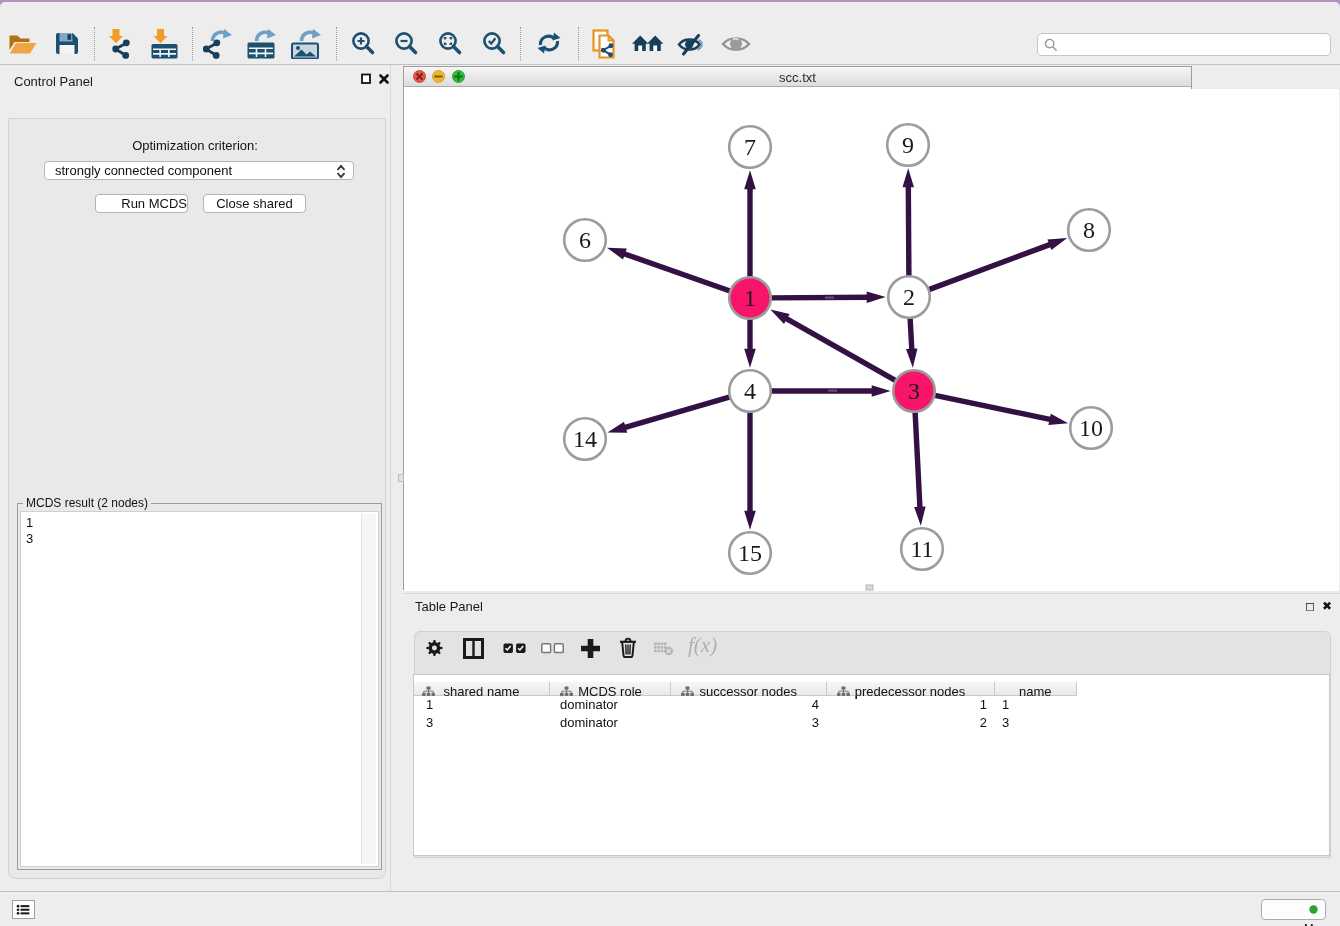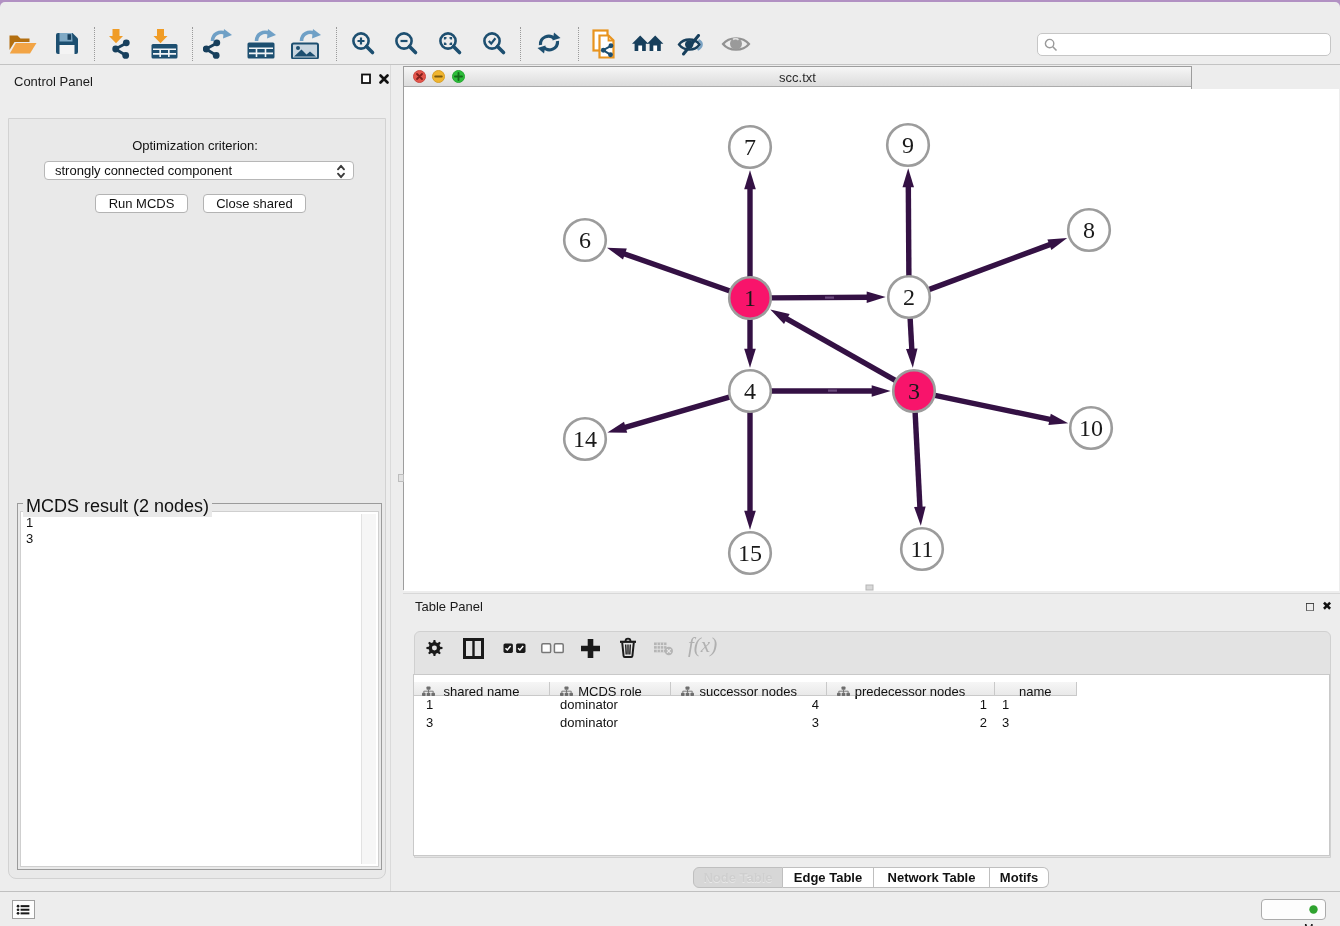--- a/index.html
+++ b/index.html
@@ -29,21 +29,21 @@
 .tab.last { border-radius:0 5px 0 0; }
 .tab.sel { background:#e2e2e2; color:#fafafa; text-shadow:0 0 1.5px #9e9e9e; border-color:#bdbdbd; }
 #cp-tabs { left:78px; top:32px; }
 
 #optlabel { position:absolute; left:0; top:73px; width:100%; text-align:center; font-size:13px; color:#111; }
 #dropdown { position:absolute; left:44px; top:96px; width:310px; height:19px; background:#fff; border:1px solid #b7b7b7; border-radius:4px; font-size:13px; color:#111; line-height:18px; padding-left:10px; }
 #dropdown .updown { position:absolute; right:7px; top:2px; }
 .btn { position:absolute; height:19px; background:#fff; border:1px solid #b3b3b3; border-radius:4px; font-size:13px; color:#111; text-align:center; line-height:17px; }
 
 #mcdsbox { position:absolute; left:17px; top:438px; width:365px; height:367px; border:1px solid #9b9b9b; }
-#mcdsbox .legend { position:absolute; left:5px; top:-8px; background:#e9e9e9; font-size:18px; color:#111; padding:0 3px; z-index:3; }
+#mcdsbox .legend { position:absolute; left:5px; top:-8px; background:#e9e9e9; font-size:12px; color:#111; padding:0 3px; z-index:3; }
 #mcdsbox .inner { position:absolute; left:2px; top:7px; right:2px; bottom:2px; background:#fff; border:1px solid #cfcfcf; font-size:13px; color:#111; line-height:16px; padding:3px 0 0 5px; }
 #mcdsbox .vscroll { position:absolute; right:2px; top:2px; width:15px; bottom:2px; background:#f6f6f6; border-left:1px solid #e2e2e2; }
 
 #netwin { position:absolute; left:403px; top:64px; width:789px; height:524px; border:1px solid #9d9d9d; background:#fff; }
 #nettitle { position:absolute; left:0; top:0; width:100%; height:20px; background:linear-gradient(#f6f6f6,#dcdcdc); border-bottom:1px solid #ababab; }
 #nettitle .t { position:absolute; top:3px; width:100%; text-align:center; font-size:13px; color:#2a2a2a; }
 .mac { position:absolute; top:2.5px; width:13px; height:13px; border-radius:50%; }
 .mac svg { display:block; }
 #netcanvas { position:absolute; left:0; top:22px; width:935px; height:502px; background:#fff; }
 
@@ -211,21 +211,21 @@
           </svg></div>
     </div>
     <div id="cp-inner"></div>
     <div id="optlabel">Optimization criterion:</div>
     <div id="dropdown">strongly connected component
       <span class="updown"><svg width="10" height="15" viewBox="0 0 10 15">
             <path d="M2 5.3 L5 1.8 L8 5.3" stroke="#3c3c3c" stroke-width="1.9" fill="none" stroke-linecap="round" stroke-linejoin="round"></path>
             <path d="M2 9.7 L5 13.2 L8 9.7" stroke="#3c3c3c" stroke-width="1.9" fill="none" stroke-linecap="round" stroke-linejoin="round"></path>
           </svg></span>
     </div>
-    <div class="btn" style="left:95px; top:129px; width:93px;">Run MCDS</div>
+    <div class="btn" style="left:95px; top:129px; width:93px;text-align:right;">Run MCDS</div>
     <div class="btn" style="left:203px; top:129px; width:103px;">Close shared</div>
     <div id="mcdsbox">
       <div class="legend">MCDS result (2 nodes)</div>
       <div class="inner">1<br>3<div class="vscroll"></div></div>
     </div>
   </div>
   <div id="netwin">
     <div id="nettitle">
       <div class="mac" style="left:8.5px; background:#e4564c; border:1px solid #c94841;">
           <svg width="11" height="11" viewBox="0 0 11 11">
@@ -444,26 +444,20 @@
       <div class="cell" style="left:146px; top:21.0px;">dominator</div>
       <div class="cell" style="left:257px; top:21.0px; width:148px; text-align:right;">4</div>
       <div class="cell" style="left:413px; top:21.0px; width:160px; text-align:right;">1</div>
       <div class="cell" style="left:588px; top:21.0px;">1</div>
       <div class="cell" style="left:12px; top:38.5px;">3</div>
       <div class="cell" style="left:146px; top:38.5px;">dominator</div>
       <div class="cell" style="left:257px; top:38.5px; width:148px; text-align:right;">3</div>
       <div class="cell" style="left:413px; top:38.5px; width:160px; text-align:right;">2</div>
       <div class="cell" style="left:588px; top:38.5px;">3</div>
     </div>
-    <div class="tabrow" id="tp-tabs">
-      <div class="tab2 first sel" style="width:90px">Node Table</div>
-      <div class="tab2" style="width:91px">Edge Table</div>
-      <div class="tab2" style="width:116px">Network Table</div>
-      <div class="tab2 last" style="width:59px">Motifs</div>
-    </div>
   </div>
   <div style="position:absolute; left:398px; top:472px; width:6px; height:8px; background:#e2e2e2; border:1px solid #bdbdbd;"></div>
   <div id="statusbar">
     <div id="listbtn">
         <svg width="21" height="17" viewBox="0 0 25 18" style="display:block; margin:0 auto;">
           <g fill="#1a1a1a">
             <circle cx="6" cy="5" r="1.6"></circle>
             <circle cx="6" cy="9.3" r="1.6"></circle>
             <circle cx="6" cy="13.6" r="1.6"></circle>
             <rect x="9" y="3.8" width="10.5" height="2.4"></rect>

